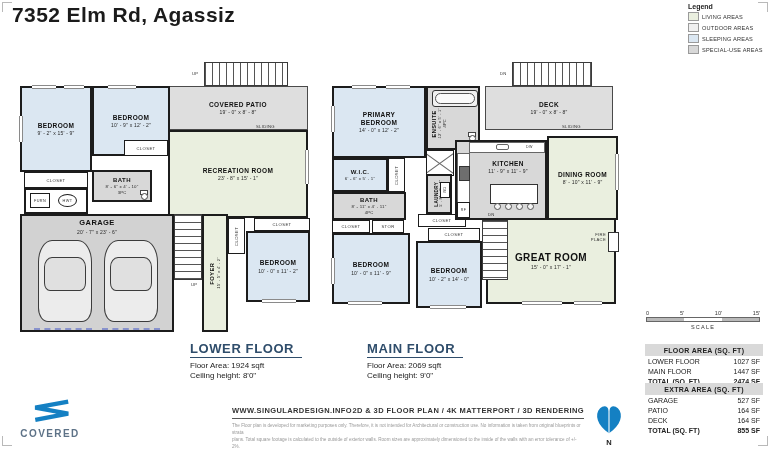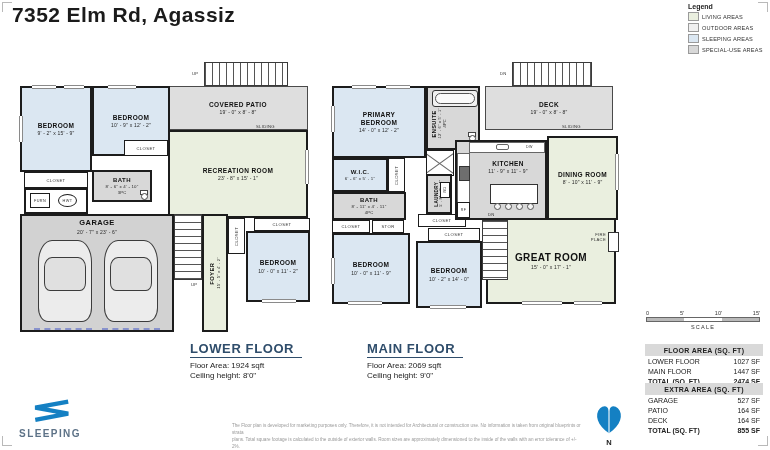--- a/index.html
+++ b/index.html
@@ -351,24 +351,28 @@
       <span>TOTAL (SQ. FT)</span>
         <span>855 SF</span>
       </div>
   </div>
 
 
   <div class="logo">
     <svg width="44" height="26" viewBox="0 0 48 30">
       <polyline points="45,3 7,10 45,17 7,24" stroke="#1480c3" stroke-width="5" fill="none"></polyline>
     </svg>
-    <div class="b1">SLEEPING</div><br>
+    <div class="b1">COVERED</div><br>
     
   </div>
 
+  <div class="fhead">
+    <span>WWW.SINGULARDESIGN.INFO</span>
+    <span>2D &amp; 3D FLOOR PLAN / 4K MATTERPORT / 3D RENDERING</span>
+  </div>
 
   <div class="disc">
     <div>The Floor plan is developed for marketing purposes only. Therefore, it is not intended for Architectural or construction use. No information is taken from original blueprints or strata</div>
     <div>plans. Total square footage is calculated to the outside of exterior walls. Room sizes are approximately dimensioned to the inside of the walls with an error tolerance of +/- 2%.</div>
 
   </div>
 
   <div class="compass">
     <svg width="36" height="32" viewBox="0 0 40 36">
       <path d="M20,34 C7,26 3,13 10,6 C14,2 19,3 20,9 C21,3 26,2 30,6 C37,13 33,26 20,34 Z" fill="#1480c3"></path>

